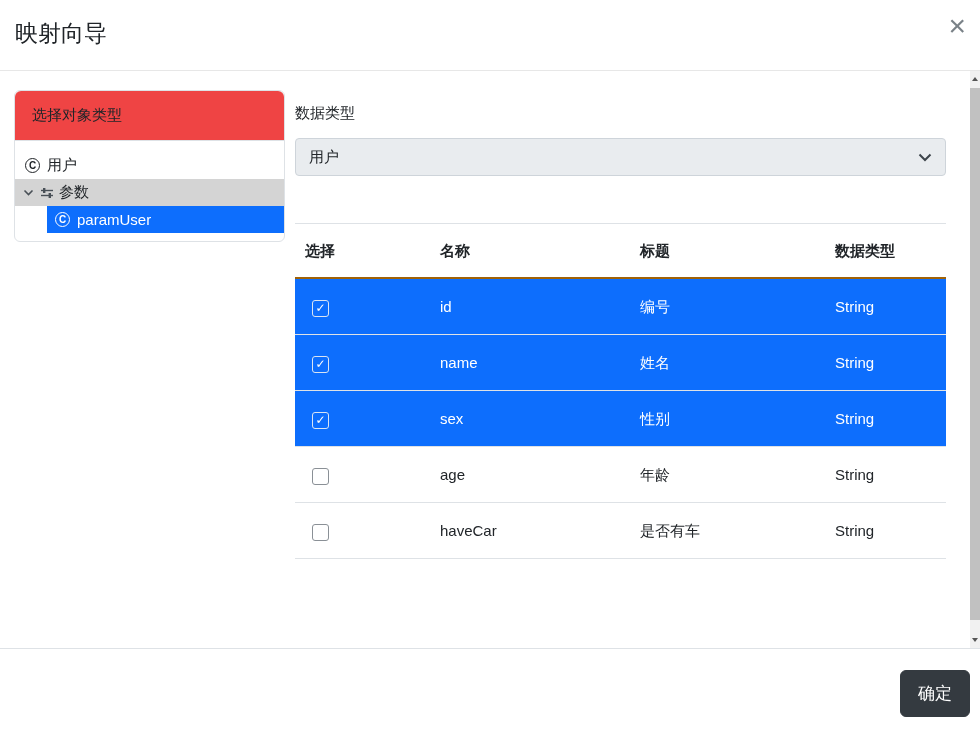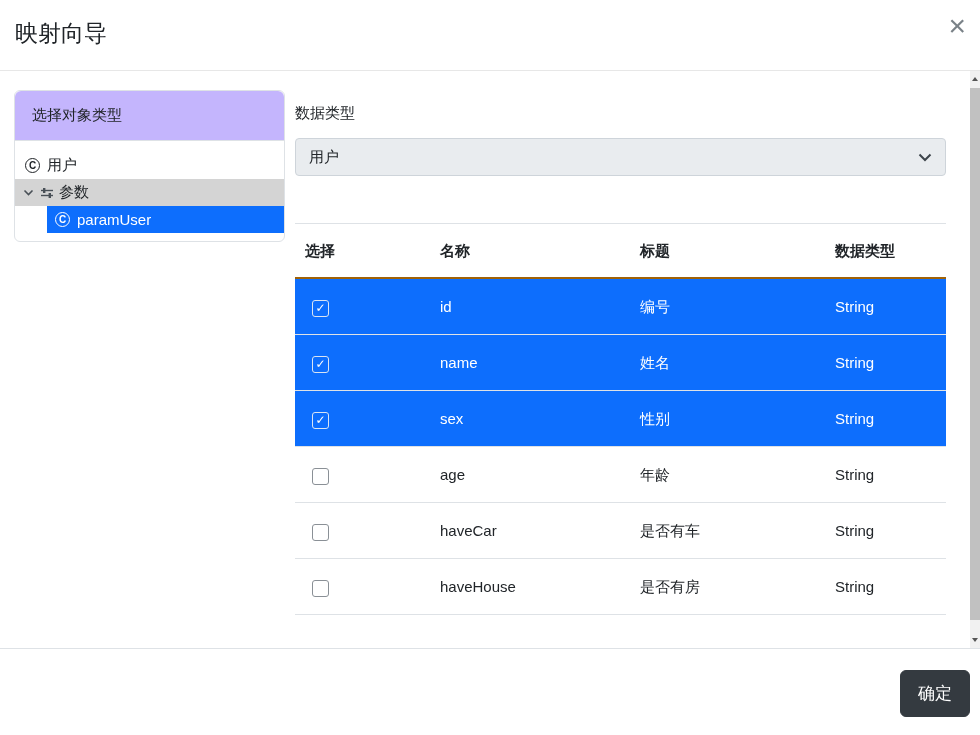--- a/index.html
+++ b/index.html
@@ -8,21 +8,21 @@
     font-family:"Liberation Sans","DejaVu Sans",sans-serif;color:#212529;
   }
   
   .modal-header{position:absolute;top:0;left:0;right:0;height:70px;border-bottom:1px solid #e7e7e7;background:#fff;text-decoration:underline;}
   .title{position:absolute;left:15px;top:18px;font-size:23px;font-weight:400;color:#212529;}
   .close{position:absolute;right:14px;top:11px;font-size:30px;line-height:1;color:#7a8288;font-weight:300;cursor:pointer;}
   
   .modal-body{position:absolute;top:71px;left:0;width:970px;height:577px;overflow:hidden;background:#fff;}
   
   .left-card{position:absolute;left:14px;top:19px;width:271px;border:1px solid #dee2e6;border-radius:6px;background:#fff;box-sizing:border-box;}
-  .card-header{height:49px;background:#c4b5fd;border-bottom:1px solid #dee2e6;border-radius:6px 6px 0 0;display:flex;align-items:center;padding-left:17px;font-size:15px;color:#212529;}
+  .card-header{height:49px;background:#ef4444;border-bottom:1px solid #dee2e6;border-radius:6px 6px 0 0;display:flex;align-items:center;padding-left:17px;font-size:15px;color:#212529;}
   .tree{padding:11px 0 8px 0;}
   .tree-row{height:27px;display:flex;align-items:center;font-size:15px;cursor:pointer;}
   .row-user{padding-left:10px;gap:7px;}
   .row-params{background:#d4d4d4;padding-left:7px;gap:5px;}
   .row-paramuser{padding:0;}
   .sel-bg{margin-left:32px;flex:1;height:27px;background:#0d6efd;color:#fff;display:flex;align-items:center;gap:7px;padding-left:8px;}
   .class-icon{display:inline-flex;width:15px;height:15px;border:1.5px solid currentColor;border-radius:50%;font-size:10px;font-weight:700;align-items:center;justify-content:center;box-sizing:border-box;flex:none;}
   .ticon{flex:none;display:inline-block;}
   
   .right-pane{position:absolute;left:295px;top:0;width:651px;}
@@ -132,26 +132,20 @@
               <td>age</td>
               <td>年龄</td>
               <td>String</td>
             </tr>
             <tr>
               <td><span class="cb"></span></td>
               <td>haveCar</td>
               <td>是否有车</td>
               <td>String</td>
             </tr>
-            <tr>
-              <td><span class="cb"></span></td>
-              <td>haveHouse</td>
-              <td>是否有房</td>
-              <td>String</td>
-            </tr>
           </tbody>
       </table>
     </div>
 
   </div>
 
   <div class="modal-footer">
     <button class="ok">确定</button>
   </div>
 

